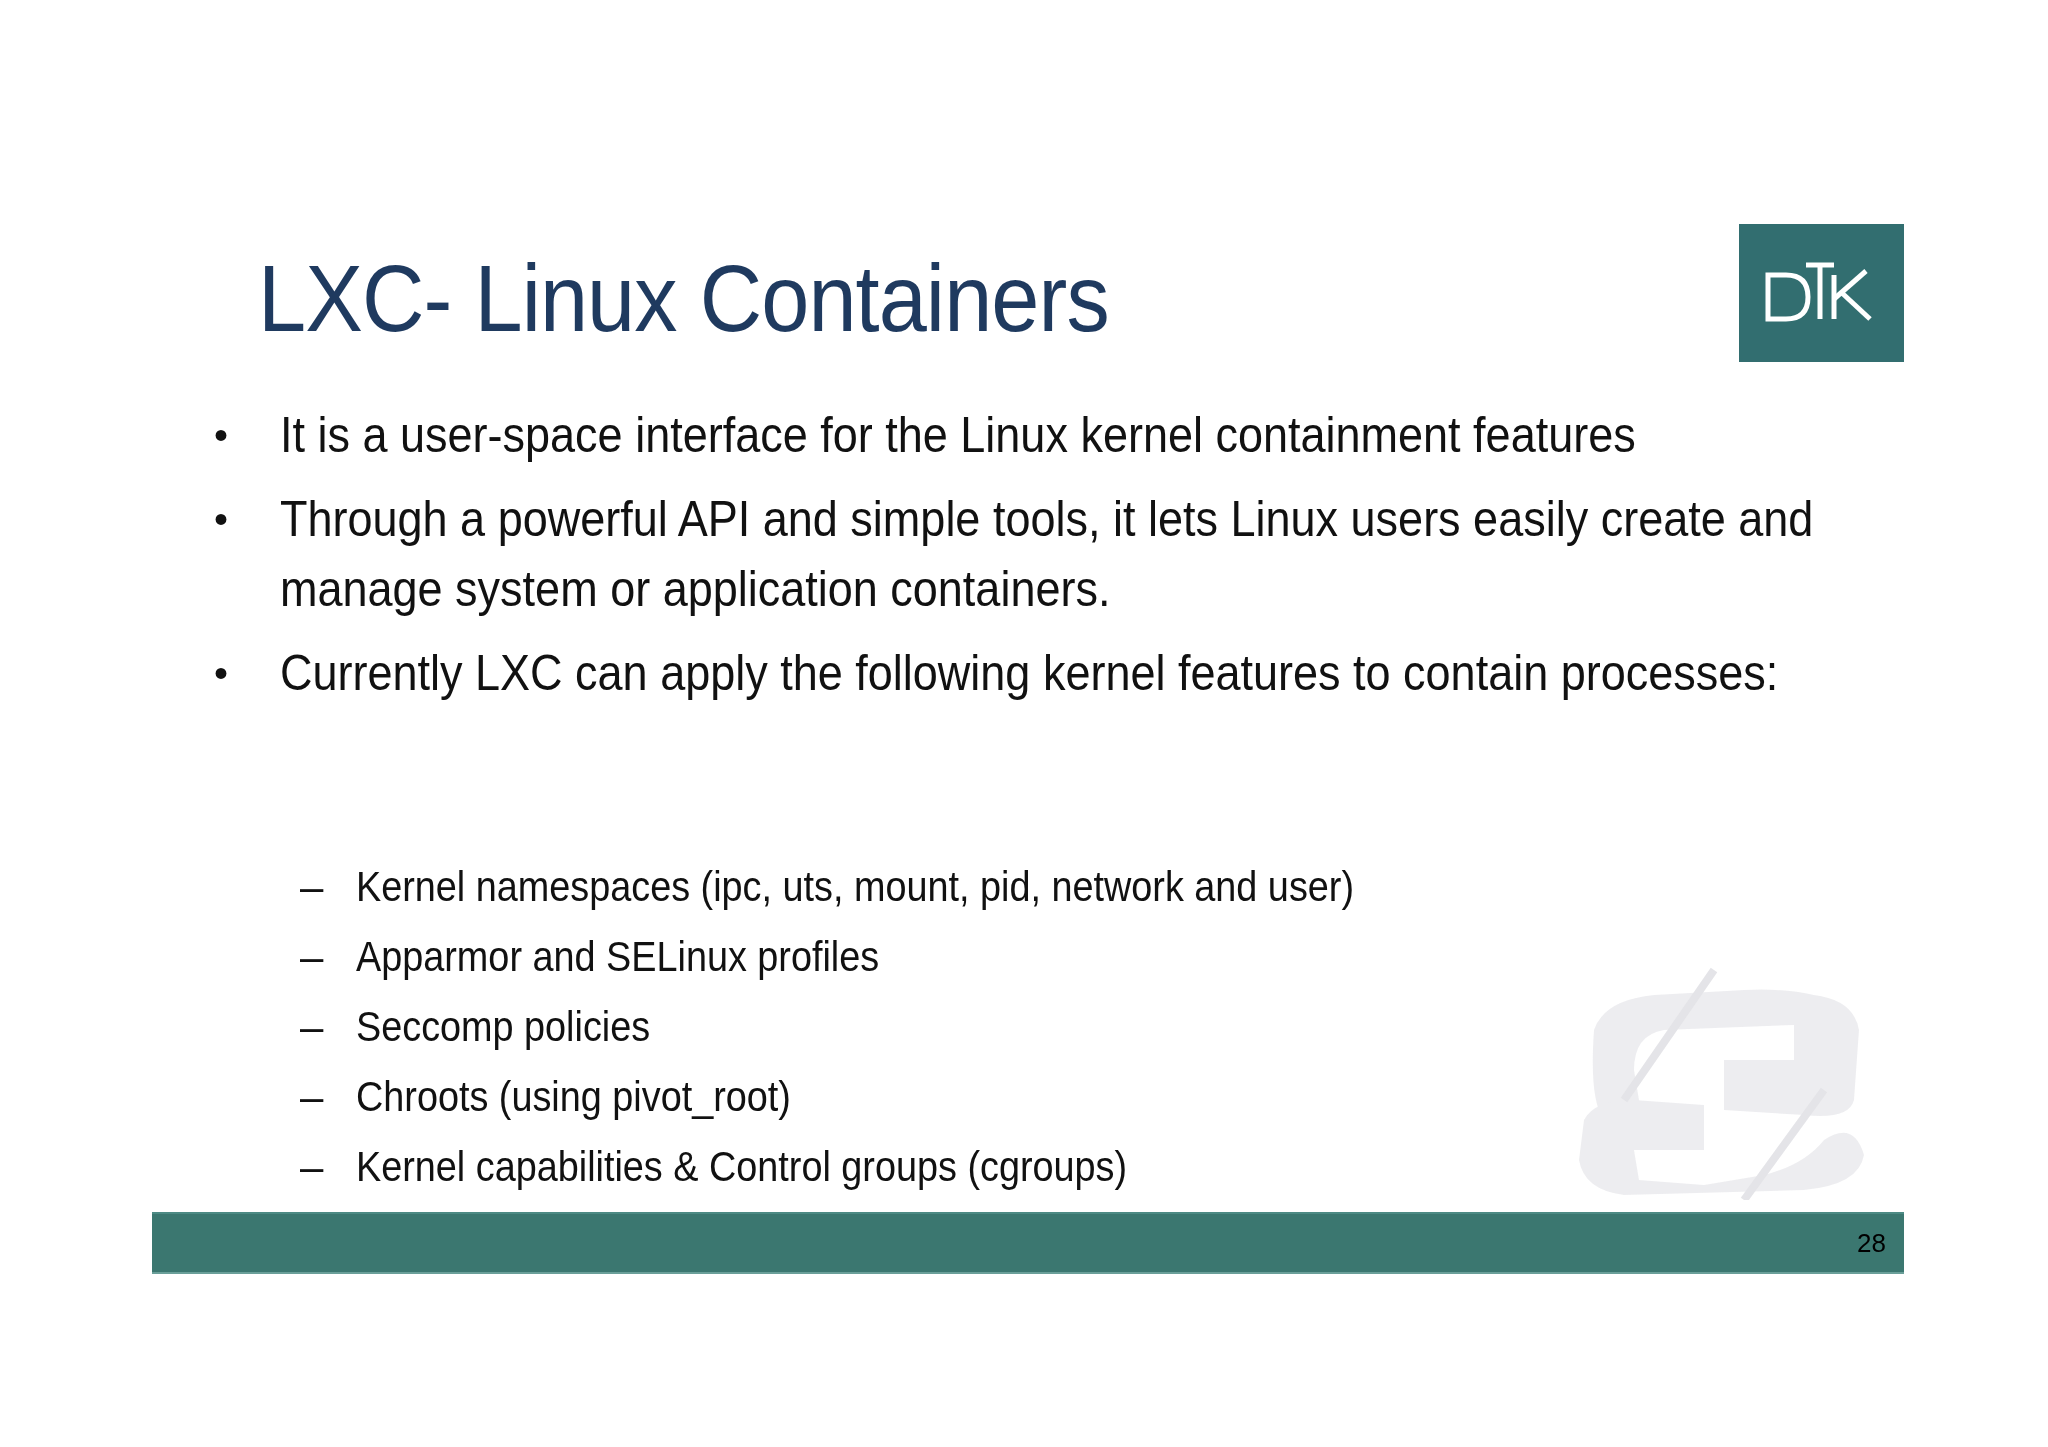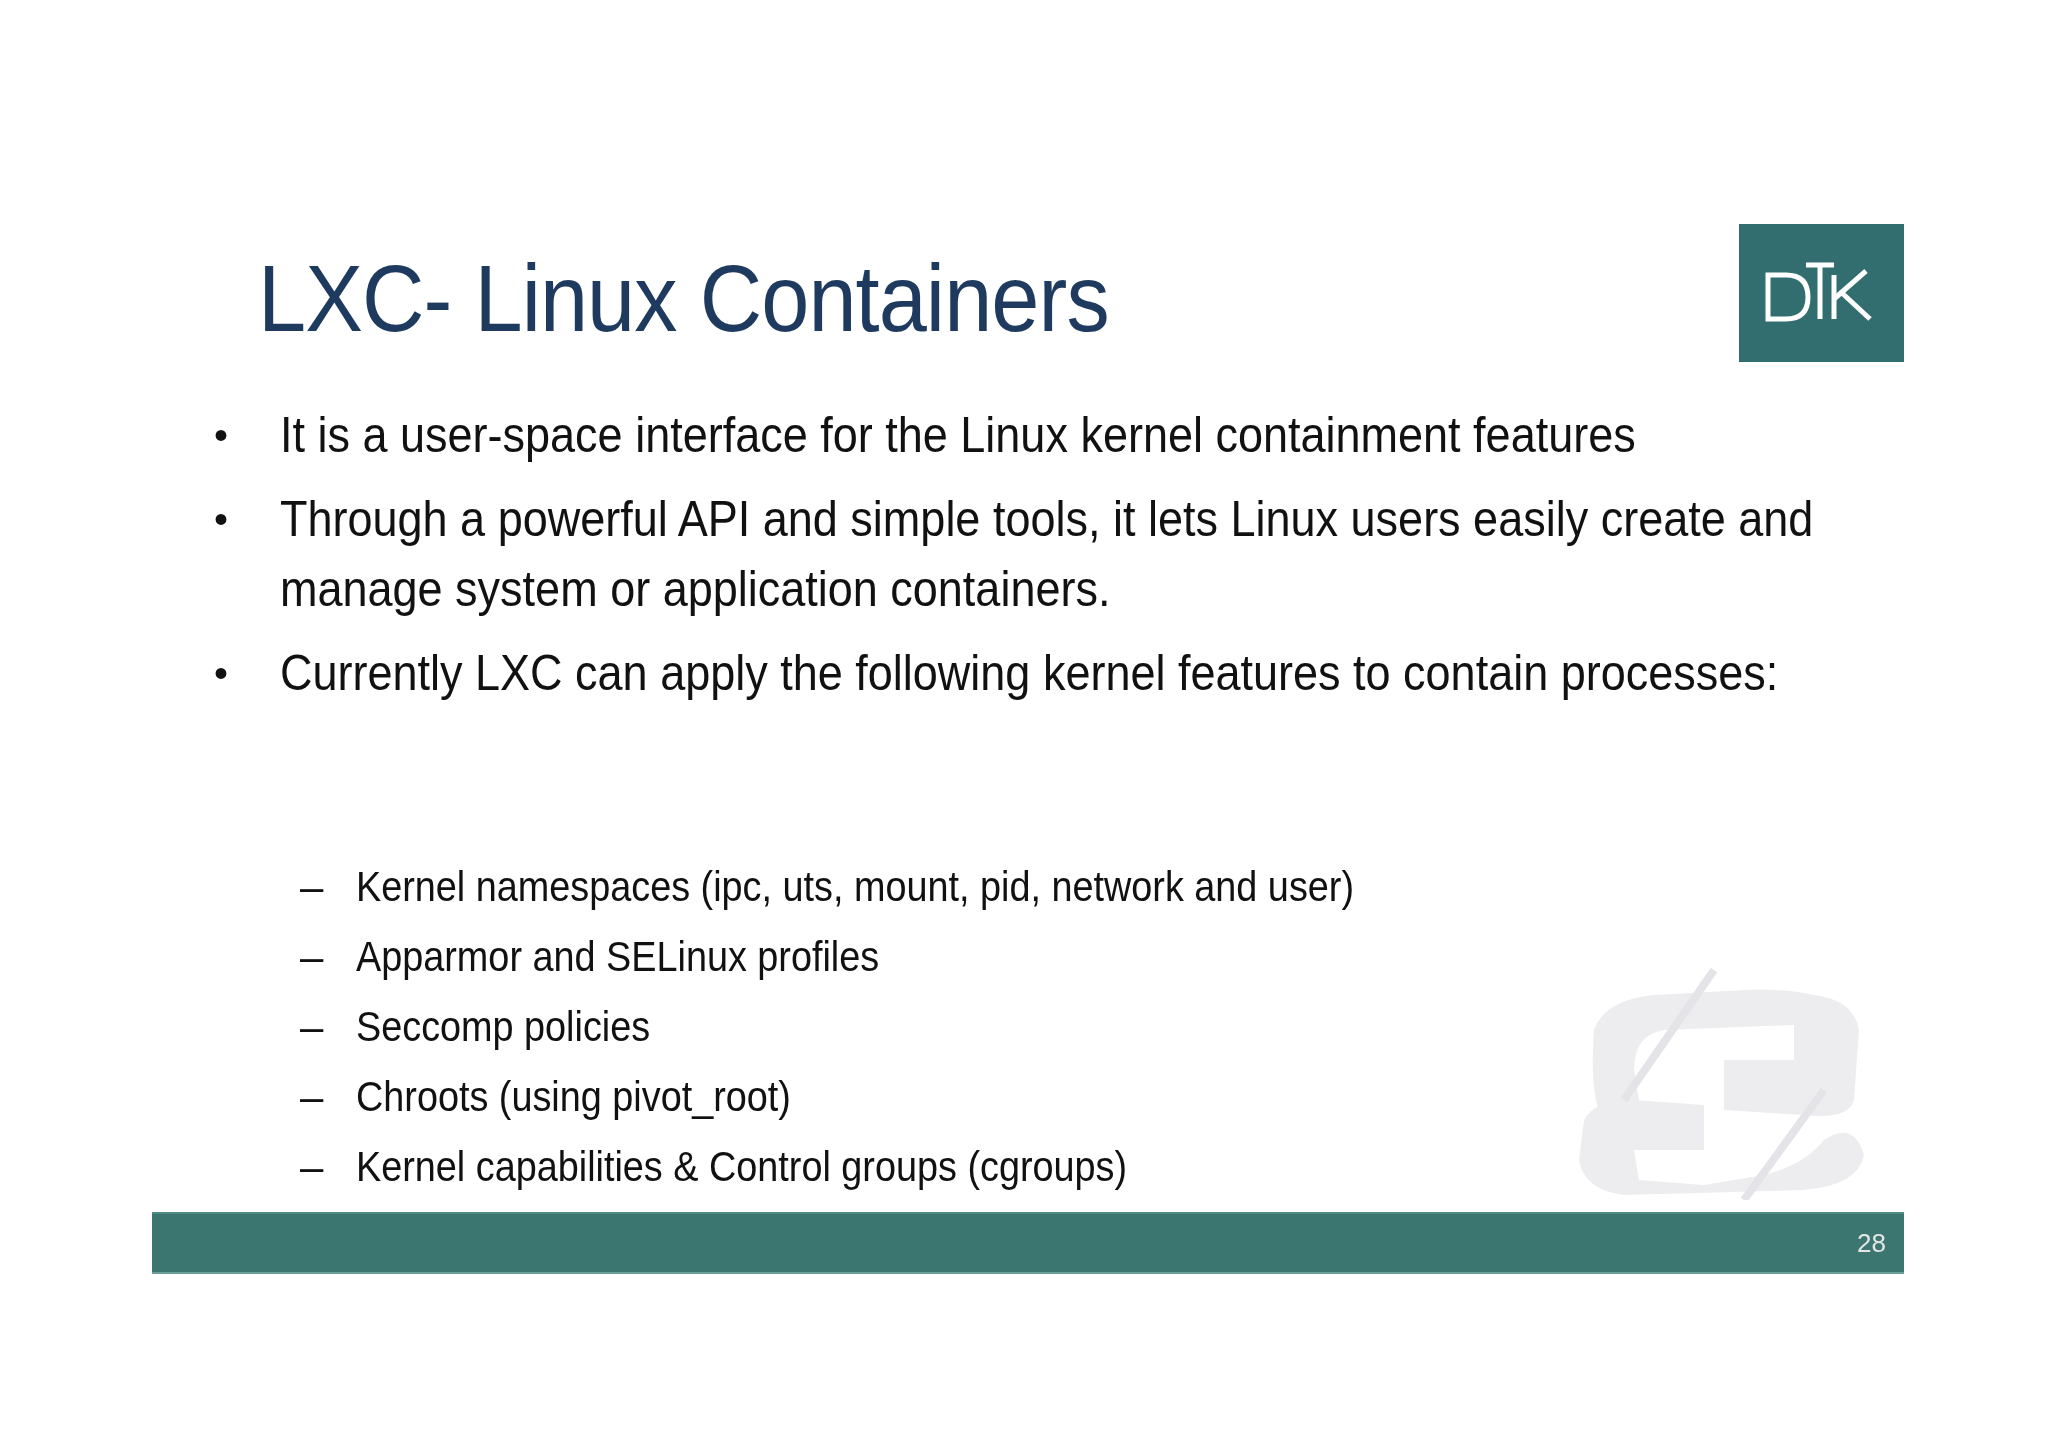--- a/index.html
+++ b/index.html
@@ -33,21 +33,21 @@
       white-space:nowrap;
     }
     .sub .dash { position:absolute; left:0; top:0; }
     .sub-text { display:inline-block; transform:scaleX(0.9); transform-origin:left top; }
     .watermark { position:absolute; left:1560px; top:950px; width:320px; height:250px; opacity:0.9; }
     .footer-bar {
       position:absolute; left:148px; top:1212px; width:1752px; height:58px;
       background:#3b7770; border-top:2px solid #4d8a84; border-bottom:2px solid #6a9f99;
     }
     .page-num {
-      position:absolute; right:18px; top:14px; font-size:26px; line-height:30px; color:#e5e5e5;
+      position:absolute; right:18px; top:14px; font-size:26px; line-height:30px; color:#000000;
     }
   </style>
 </head>
 <body>
 
 <div class="slide">
 
   <div class="title">LXC- Linux Containers</div>
 
   <div class="logo">

